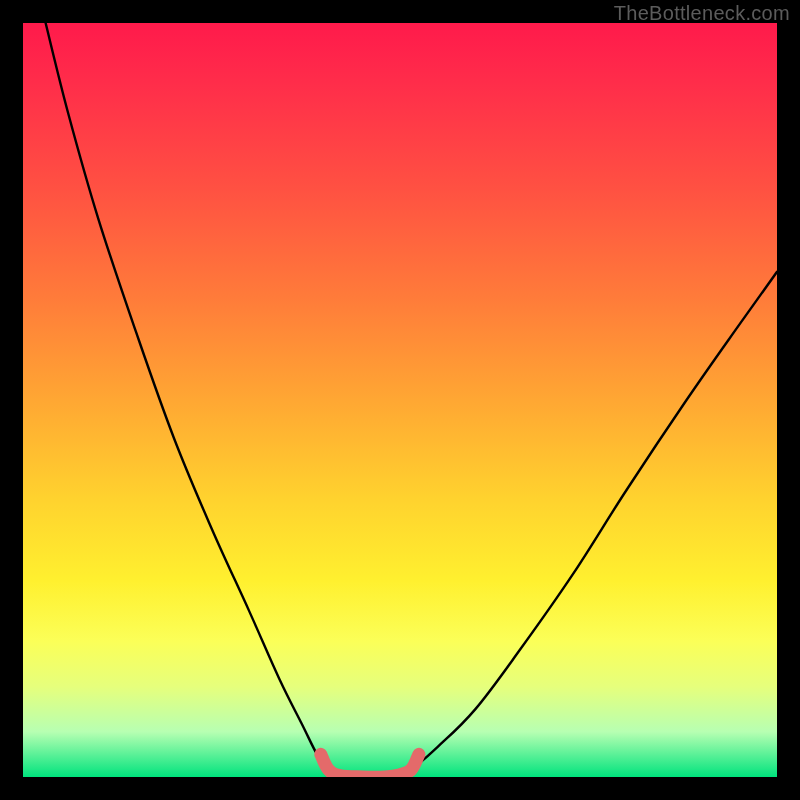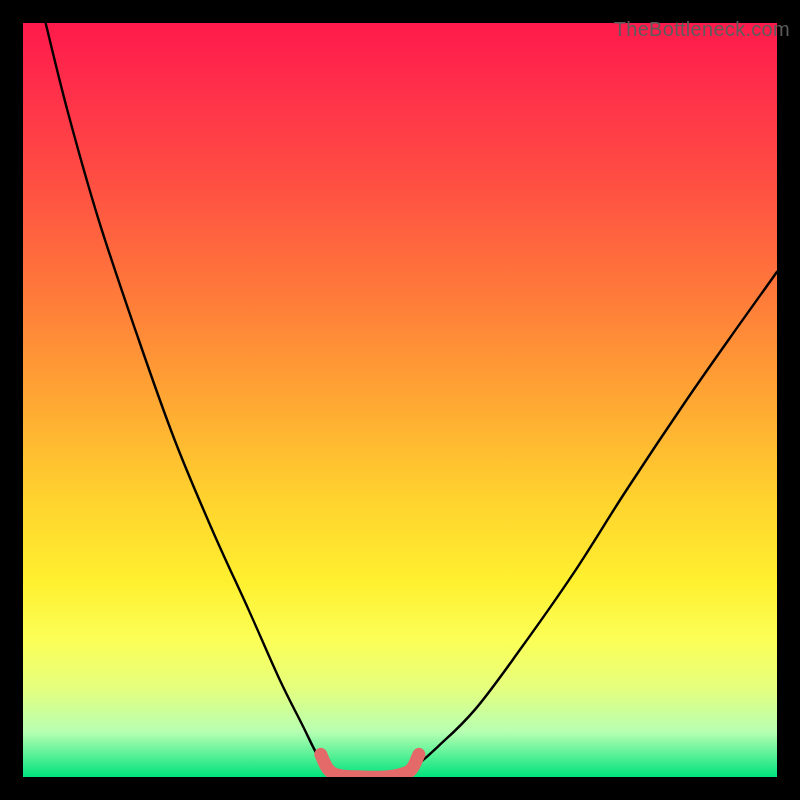--- a/index.html
+++ b/index.html
@@ -38,21 +38,21 @@
       #ffd22e 63%,
       #fff02f 74%,
       #fbff58 82%,
       #e6ff7c 88%,
       #b7ffb2 94%,
       #00e37d 100%
     );
   }
   .watermark {
     position: absolute;
-    top: 18px;
+    top: 2px;
     right: 10px;
     color: #5c5c5c;
     font-size: 20px;
     letter-spacing: 0.3px;
     user-select: none;
   }
   svg.curve {
     position: absolute;
     inset: 0;
   }

